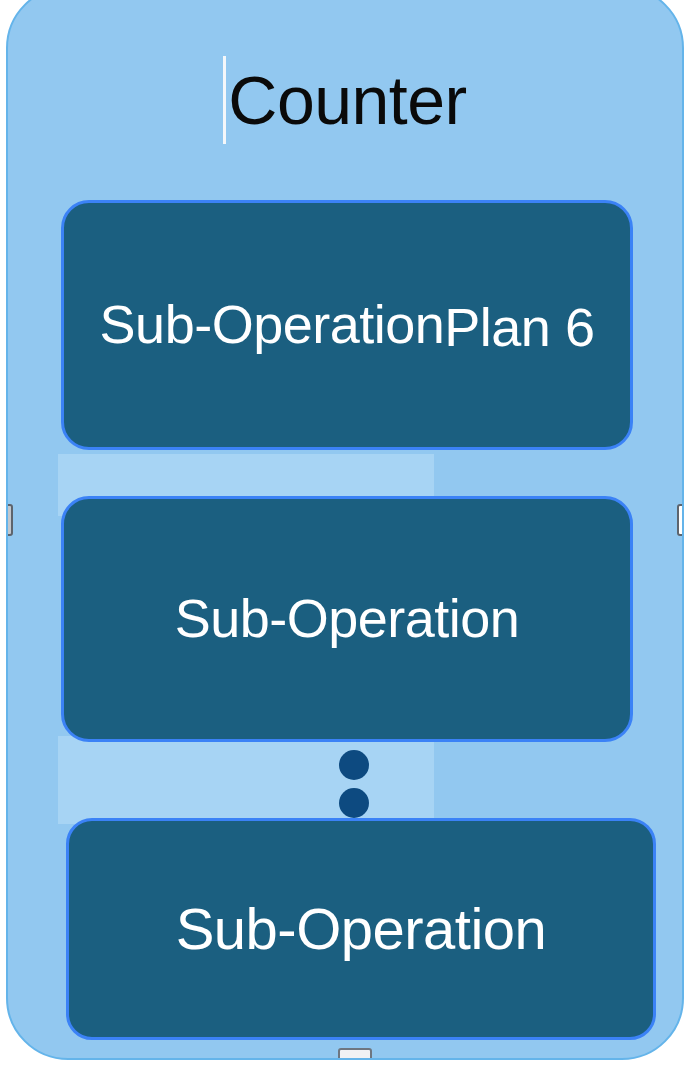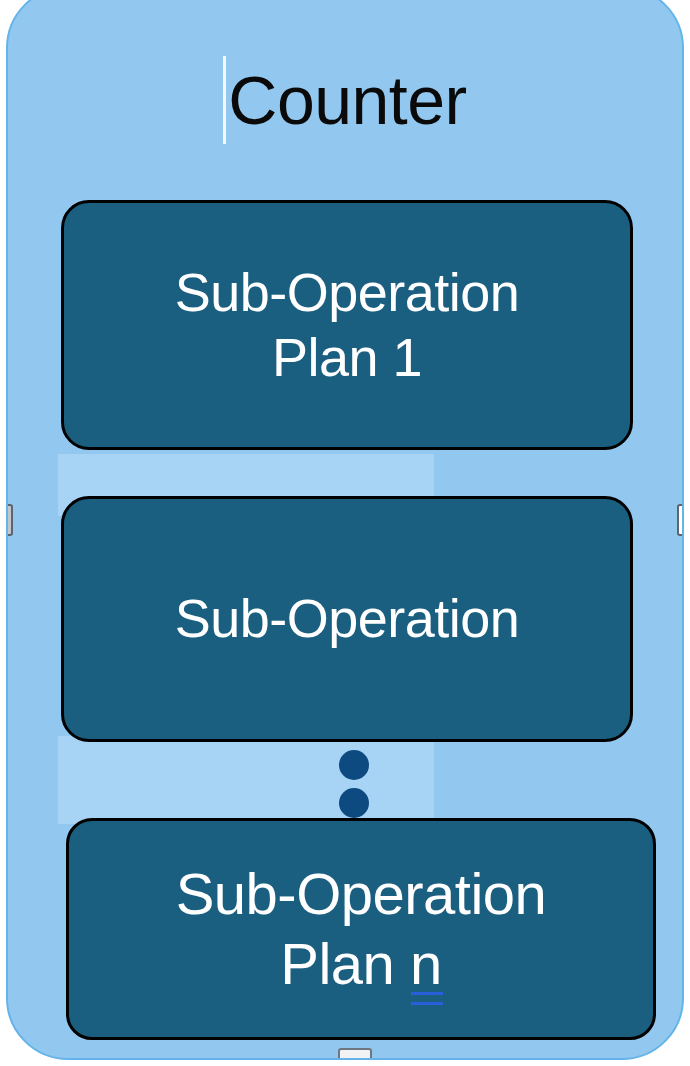--- a/index.html
+++ b/index.html
@@ -104,25 +104,25 @@
   }
   .band-a { top: 466px; height: 62px; }
   .band-b { top: 748px; height: 88px; }
 
   
   .op-box {
     position: absolute;
     left: 53px;
     width: 572px;
     background: #1b5f80;
-    border: 3px solid #000000;
+    border: 3px solid #3b82f6;
     border-radius: 28px;
     box-sizing: border-box;
     display: flex;
-    flex-direction: column;
+    flex-direction: row;
     align-items: center;
     justify-content: center;
     color: #ffffff;
   }
   .op-box .op-line {
     font-size: 54px;
     line-height: 1.1;
     letter-spacing: -0.5px;
     white-space: nowrap;
     text-align: center;
@@ -187,33 +187,32 @@
     <div class="title-row">
       <div class="caret"></div>
       <div class="node-title">Counter</div>
     </div>
 
     <div class="selection-band band-a"></div>
     <div class="selection-band band-b"></div>
 
     <div class="op-box" id="op-1">
       <div class="op-line">Sub-Operation</div>
-      <div class="op-line second">Plan 1</div>
+      <div class="op-line second">Plan 6</div>
     </div>
 
     <div class="op-box" id="op-2">
       <div class="op-line">Sub-Operation</div>
     </div>
 
     <div class="ellipsis">
       <div class="dot"></div>
       <div class="dot"></div>
     </div>
 
     <div class="op-box" id="op-3">
       <div class="op-line">Sub-Operation</div>
-      <div class="op-line second"><span>Plan </span><span class="spell-underline">n</span></div>
     </div>
 
     <div class="bottom-chip-white"></div>
 
   </div>
 </div>
 
 </body></html>

